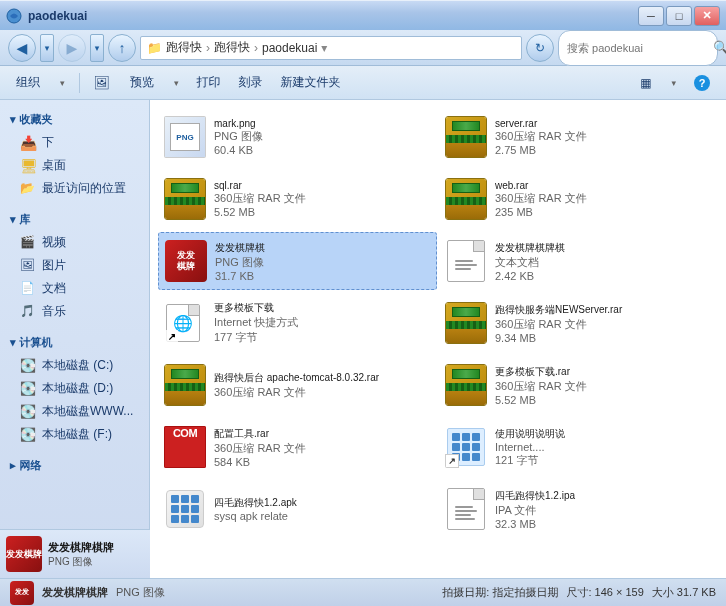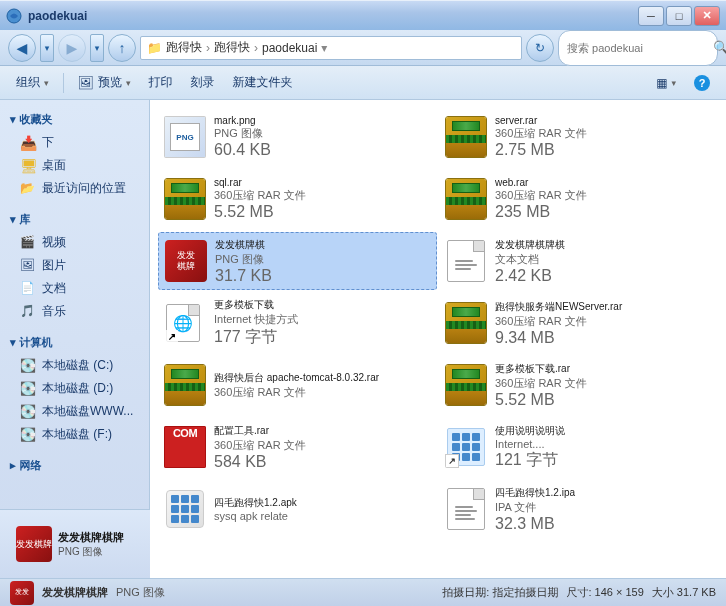--- a/index.html
+++ b/index.html
@@ -78,21 +78,21 @@
     .toolbar {
       background: linear-gradient(to bottom, #e4eef8, #d0e2f4);
       height: 34px;
       display: flex;
       align-items: center;
       padding: 0 8px;
       gap: 2px;
       border-bottom: 1px solid #b0c8e0;
     }
     .toolbar-item {
-      display: flex; align-items: center; gap: 4px;
+      display: flex; align-items: center; gap: 20px;
       padding: 4px 8px; border-radius: 3px; cursor: pointer;
       font-size: 12px; color: #1a3a6a;
     }
     .toolbar-sep { width: 1px; height: 20px; background: #b0c8e0; margin: 0 4px; }
     .toolbar-arrow { font-size: 9px; color: #666; }
 
     
     .main-layout {
       display: flex;
       height: calc(606px - 30px - 36px - 34px - 28px);
@@ -141,21 +141,21 @@
     }
     .file-item.selected { background: #b8d4f8; border: 1px dashed #6090d0; }
     .file-thumb {
       width: 42px; height: 42px; flex-shrink: 0;
       display: flex; align-items: center; justify-content: center;
       border-radius: 2px; overflow: hidden; position: relative;
     }
     .file-info { flex: 1; min-width: 0; }
     .file-name { font-size: 10px; color: #1a1a1a; white-space: nowrap; overflow: hidden; text-overflow: ellipsis; }
     .file-type { font-size: 11px; color: #666; }
-    .file-size { font-size: 16px; color: #666; }
+    .file-size { font-size: 11px; color: #666; }
 
     
     .status-bar {
       background: linear-gradient(to bottom, #d0dff0, #c0d0e8);
       height: 28px;
       display: flex;
       align-items: center;
       padding: 0 10px;
       border-top: 1px solid #b0c8e0;
       gap: 8px;
@@ -168,21 +168,21 @@
 
     .apk-icon { width: 38px; height: 38px; background: linear-gradient(135deg, #f5f5f5, #e0e0e0); border: 1px solid #ccc; border-radius: 4px; display: flex; align-items: center; justify-content: center; flex-direction: column; gap: 2px; }
     .apk-grid { display: grid; grid-template-columns: 1fr 1fr 1fr; gap: 2px; }
     .apk-cell { width: 8px; height: 8px; background: #4488cc; border-radius: 1px; }
     .rar360-body { width: 40px; height: 40px; border-radius: 3px; overflow: hidden; display: flex; flex-direction: column; border: 1px solid #8a7010; }
     .rar360-top { height: 16px; background: linear-gradient(135deg, #d4a820, #c09010); display: flex; align-items: center; justify-content: center; }
     .rar360-mid { height: 8px; background: repeating-linear-gradient(90deg, #228822 0, #228822 3px, #156015 3px, #156015 6px); }
     .rar360-bot { flex: 1; background: linear-gradient(to bottom, #b88010, #9a6c08); }
 
     
-    .fafa-icon { width: 42px; height: 42px; background: linear-gradient(135deg, #cc2020, #881010); border-radius: 4px; display: flex; align-items: center; justify-content: center; font-size: 10px; color: white; font-weight: normal; text-align: center; line-height: 1.2; }
+    .fafa-icon { width: 42px; height: 42px; background: linear-gradient(135deg, #cc2020, #881010); border-radius: 4px; display: flex; align-items: center; justify-content: center; font-size: 10px; color: white; font-weight: bold; text-align: center; line-height: 1.2; }
     .shortcut-overlay { position: absolute; bottom: 0; left: 0; font-size: 12px; }
 
     .com-icon { width: 40px; height: 40px; background: #cc2020; border: 1px solid #aa1010; display: flex; align-items: center; justify-content: flex-start; flex-direction: column; }
     .com-text { color: white; font-size: 11px; font-weight: bold; letter-spacing: -0.5px; }
   </style>
 </head>
 <body>
 
 <div class="title-bar">
   <div class="title-bar-left">
@@ -318,21 +318,21 @@
         <span>本地磁盘 (F:)</span>
       </div>
     </div>
     <div class="sidebar-section">
       <div class="sidebar-header">
         <span>▸</span>
         <span>网络</span>
       </div>
     </div>
 
-    <div style="position:absolute; bottom:28px; left:0; width:150px; padding:16px; display:flex; align-items:center; gap:6px; background:linear-gradient(to bottom,#dce8f8,#ccdaf0); border-top:1px solid #b0c8e0;">
+    <div style="position:absolute; bottom:28px; left:0; width:150px; padding:6px; display:flex; align-items:center; gap:6px; background:linear-gradient(to bottom,#dce8f8,#ccdaf0); border-top:1px solid #b0c8e0;">
       <div class="fafa-icon" style="width:36px;height:36px;font-size:9px;flex-shrink:0;">发发棋牌</div>
       <div>
         <div style="font-size:11px;font-weight:bold;color:#1a1a1a;">发发棋牌棋牌</div>
         <div style="font-size:10px;color:#555;">PNG 图像</div>
       </div>
     </div>
   </div>
 
   <div class="file-area">
 

